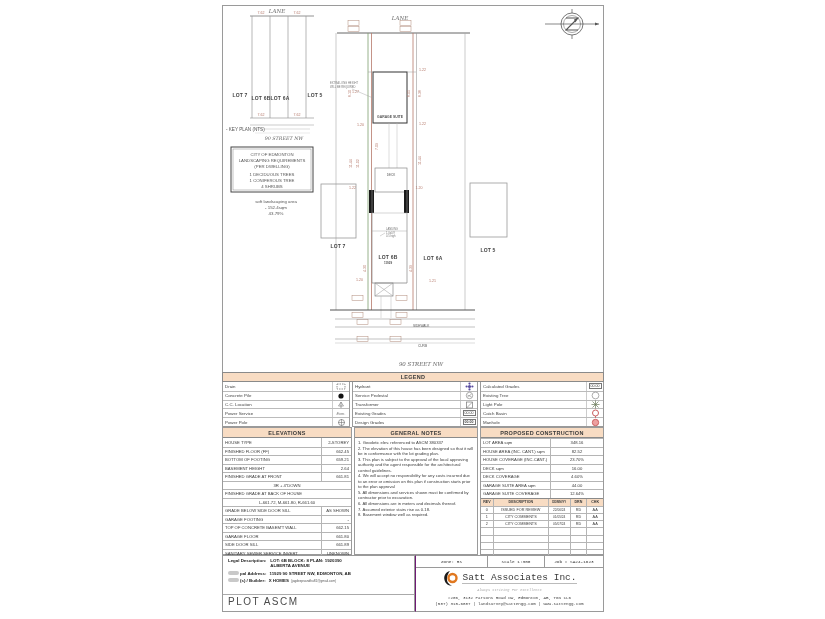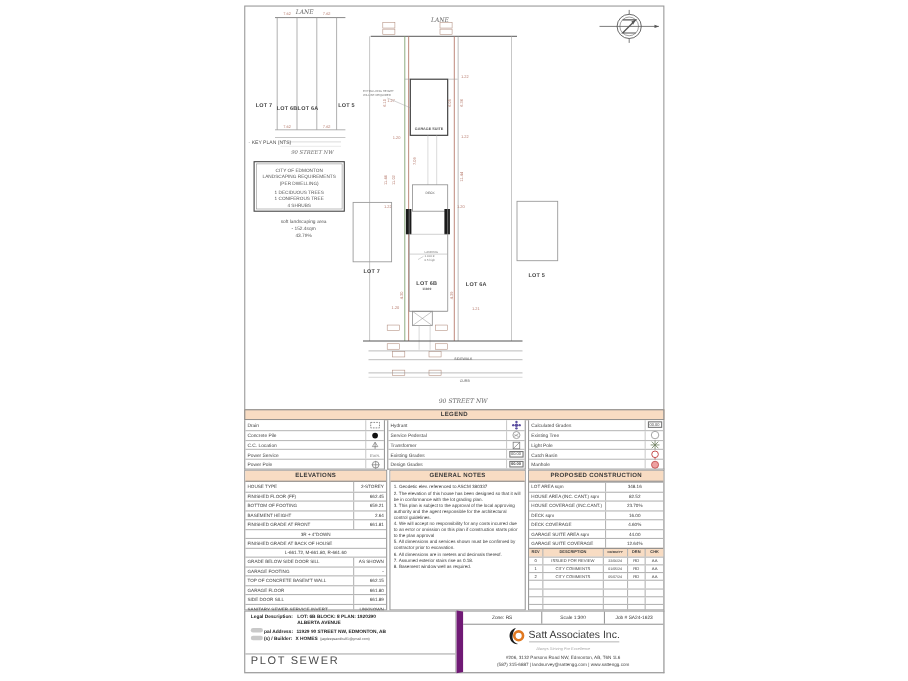--- a/index.html
+++ b/index.html
@@ -39,21 +39,21 @@
   .rev-hdr{display:flex;height:8px;background:#f8dcc3;border-top:.7px solid #8a8a8a;font-size:3.6px;font-weight:bold;align-items:center;box-sizing:border-box;color:#3a3a3a;}
   .rev-row{display:flex;height:7.3px;border-top:.5px solid #b5b5b5;font-size:3.8px;align-items:center;box-sizing:border-box;color:#3b3b3b;}
   .c-rev{width:12px;text-align:center;}
   .c-desc{width:57px;text-align:center;border-left:.5px solid #b5b5b5;border-right:.5px solid #b5b5b5;height:100%;display:flex;align-items:center;justify-content:center;box-sizing:border-box;}
   .c-date{width:21px;text-align:center;font-size:3.2px;}
   .c-drn{width:17px;text-align:center;border-left:.5px solid #b5b5b5;height:100%;display:flex;align-items:center;justify-content:center;box-sizing:border-box;}
   .c-chk{width:17px;text-align:center;border-left:.5px solid #b5b5b5;height:100%;display:flex;align-items:center;justify-content:center;box-sizing:border-box;}
   
   .tb{position:absolute;top:555px;height:57px;box-sizing:border-box;border:1px solid #9a9a9a;background:#fff;}
   .tb-left{left:222px;width:193px;padding:2px 0 0 5px;}
-  .tb-right{left:415px;width:189px;border-left:6px solid #701a75;}
+  .tb-right{left:415px;width:189px;border-left:1px solid #701a75;font-family:Liberation Mono, monospace;}
   .tb-row{display:flex;font-size:4.4px;margin-bottom:2.4px;color:#222;}
   .tb-lab{font-weight:bold;white-space:nowrap;}
   .tb-val{font-weight:bold;margin-left:3px;color:#222;}
   .smudge{display:inline-block;width:11px;height:4px;background:#c9c9c9;border-radius:2px;margin-right:1px;filter:blur(.7px);}
   .plot-title{position:absolute;left:5px;bottom:4px;font-size:10px;letter-spacing:1.5px;color:#4a4a4a;font-weight:500;}
   .tb-topcells{display:flex;height:12px;border-bottom:1px solid #9a9a9a;box-sizing:border-box;}
   .tb-cell{display:flex;align-items:center;justify-content:center;font-size:4.4px;color:#333;box-sizing:border-box;}
   .logo-row{display:flex;align-items:center;justify-content:center;margin-top:2px;}
   .logo-text{font-size:9.5px;color:#3a3a3a;border-bottom:.7px solid #bbb;line-height:1;}
   .tagline{text-align:center;font-size:3.6px;color:#aaa;font-style:italic;margin-top:1px;}
@@ -528,21 +528,21 @@
       <span class="tb-lab">pal Address:</span>
       <span class="tb-val">11929 90 STREET NW, EDMONTON, AB</span>
     </div>
     <div class="tb-row" style="margin-top:1px;">
       <span class="smudge"></span>
       <span class="tb-lab">(s) / Builder:</span>
       <span class="tb-val">X HOMES</span>
       <span style="font-size:3.2px;margin-left:2px;color:#555;align-self:center;">(jagdeepsandhu81@gmail.com)</span>
     </div>
     <div style="position:absolute;left:0;bottom:16px;width:100%;border-top:.6px solid #aaa;"></div>
-    <div class="plot-title">PLOT SEWER</div>
+    <div class="plot-title">PLOT ASCM</div>
   </div>
 
   <div class="tb tb-right">
     <div class="tb-topcells">
       <div class="tb-cell" style="width:72px;border-right:1px solid #9a9a9a;">Zone: RS</div>
       <div class="tb-cell" style="width:57px;border-right:1px solid #9a9a9a;">Scale 1:300</div>
       <div class="tb-cell" style="flex:1;">Job # SA24-1623</div>
     </div>
     <div class="logo-row">
       <svg width="17" height="17" viewBox="0 0 17 17" style="margin-right:3px;">

